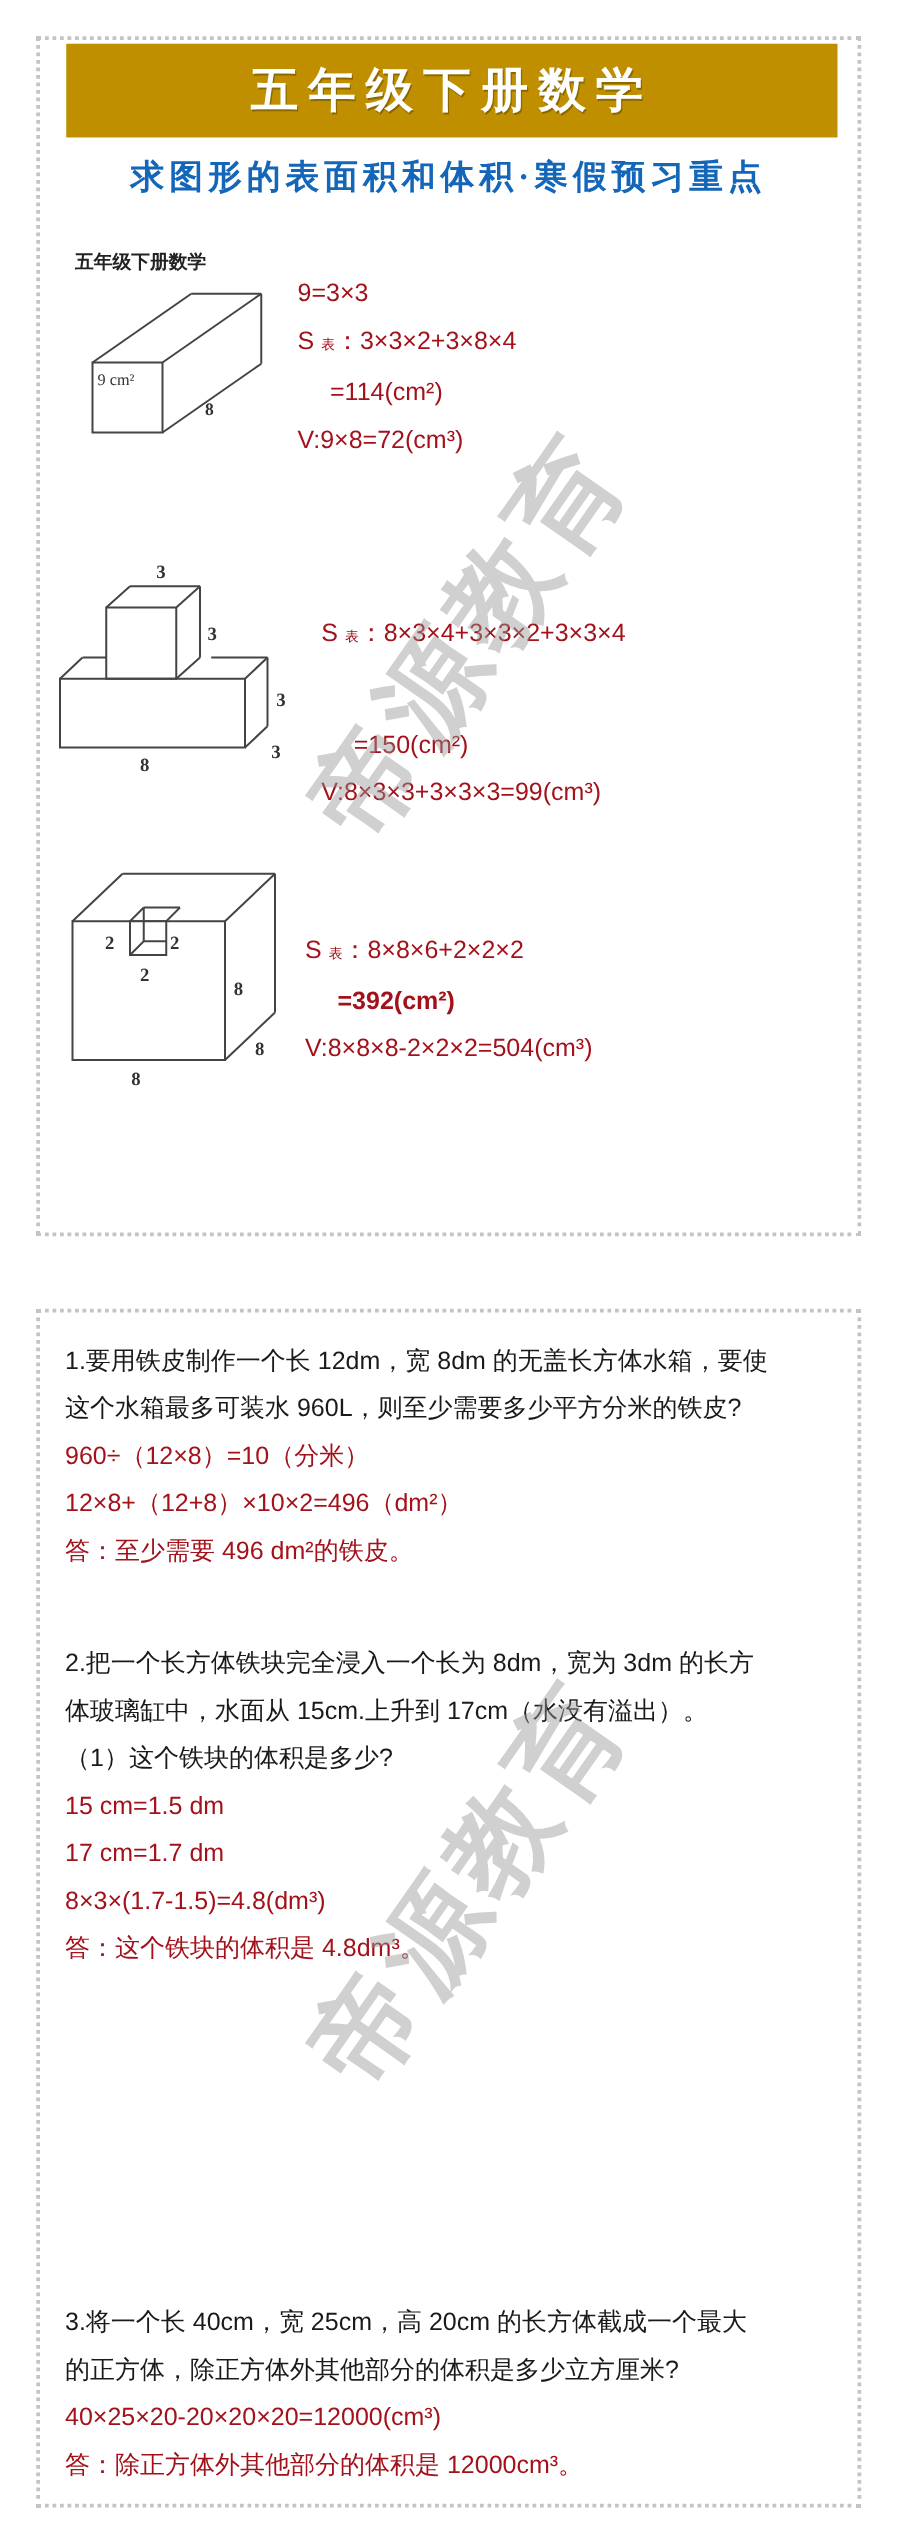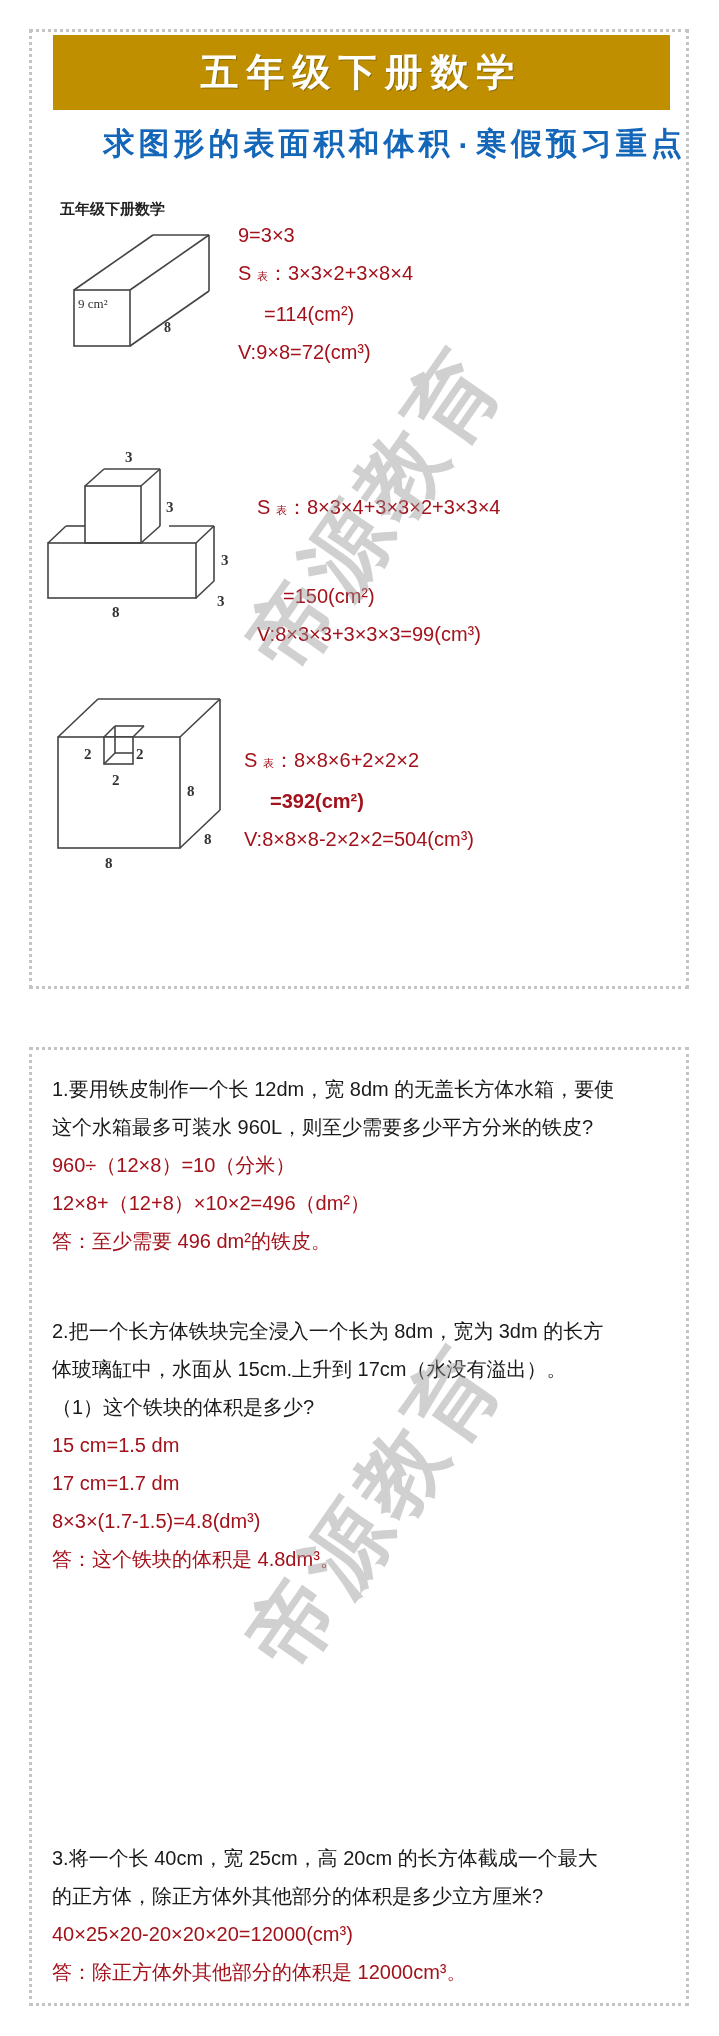--- a/index.html
+++ b/index.html
@@ -7,23 +7,23 @@
          font-family: "Liberation Sans", "DejaVu Sans", sans-serif; }
   .panel { position: absolute; left: 29px; width: 660px; box-sizing: border-box;
            border: 3px dotted #c4c4c4; background: #fff; }
   #panel1 { top: 29px; height: 960px; }
   #panel2 { top: 1047px; height: 959px; }
   .banner { position: absolute; left: 21px; top: 3px; width: 617px; height: 75px;
             background: #c08f00; display: flex; align-items: center; justify-content: center; }
   .banner-title { color: #ffffff; font-size: 38px; font-weight: bold; letter-spacing: 8px;
                   font-family: "DejaVu Sans", sans-serif;
                   text-shadow: 1px 1px 0 #8a6a00; }
-  .subtitle { position: absolute; left: 0; width: 100%; top: 91px; text-align: right;
-              color: #1466b8; font-size: 31px; font-weight: bold; letter-spacing: 4px;
-              font-family: Liberation Mono, monospace; }
+  .subtitle { position: absolute; left: 0; width: 100%; top: 91px; text-align: center;
+              color: #1466b8; font-size: 27px; font-weight: bold; letter-spacing: 4px;
+              font-family: Liberation Serif, serif; }
   .fig-label { position: absolute; font-size: 15px; color: #222; font-weight: bold;
                font-family: "DejaVu Sans", sans-serif; }
   .fig { position: absolute; }
   .calc { position: absolute; color: #a3121b; font-size: 20px; line-height: 38px; }
   .calc .line { white-space: nowrap; }
   .calc .sub { font-size: 11px; }
   .prob { position: absolute; left: 20px; width: 620px; font-size: 20px; line-height: 38px; }
   .q { color: #1a1a1a; white-space: nowrap; }
   .a { color: #a3121b; white-space: nowrap; }
   .watermark { position: absolute; color: rgba(150,150,150,0.45); font-size: 86px;

